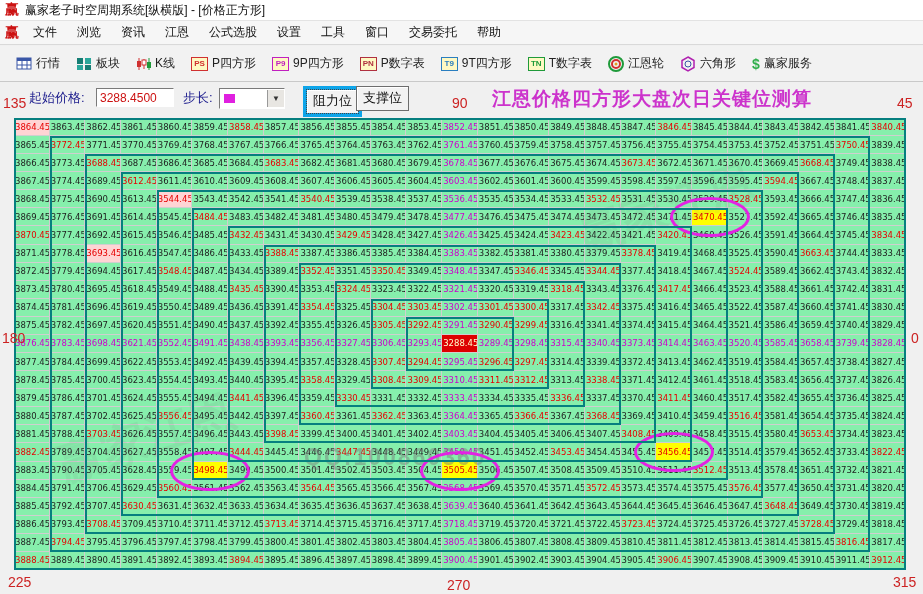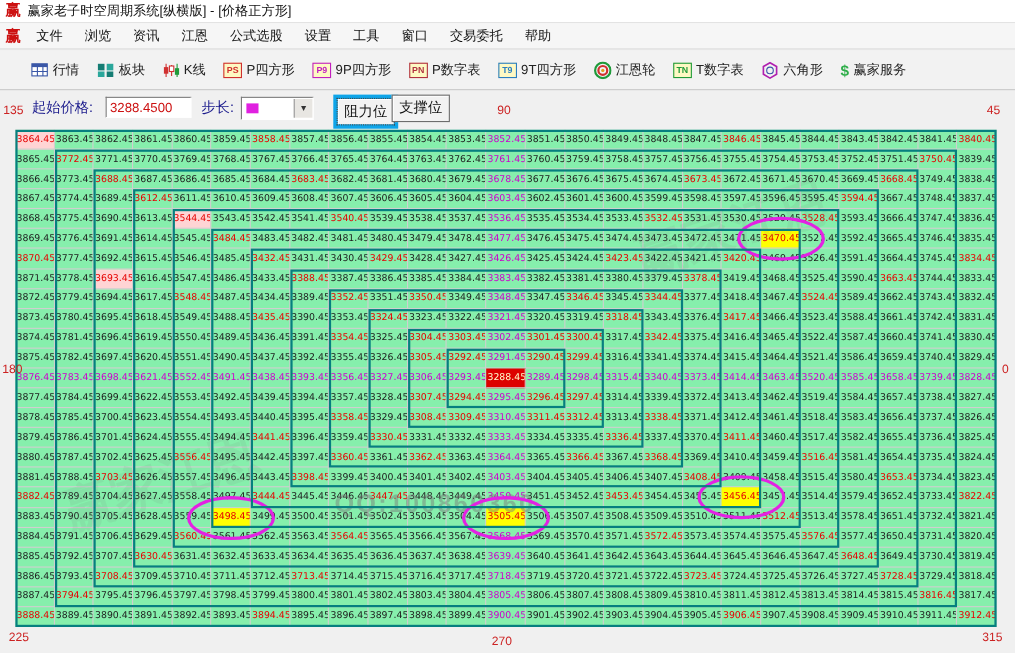--- a/index.html
+++ b/index.html
@@ -9,33 +9,33 @@
   .titlebar{position:absolute;left:0;top:0;width:100%;height:21px;background:#ffffff;
             display:flex;align-items:center;gap:6px;padding-left:5px;box-sizing:border-box;
             border-bottom:1px solid #e3e3e3;font-size:12px;color:#111;}
   .logo{color:#cc1111;font-weight:bold;font-size:14px;font-family:"DejaVu Sans",sans-serif;}
   .menubar{position:absolute;left:0;top:21px;width:100%;height:24px;background:#f6f6f6;
            display:flex;align-items:center;font-size:12px;color:#111;
            border-bottom:1px solid #d9d9d9;padding-left:5px;box-sizing:border-box;}
   .menubar .menu-item{padding:3px 10px;cursor:default;}
   .toolbar{position:absolute;left:0;top:46px;width:100%;height:36px;background:#f2f2f2;
            display:flex;align-items:center;font-size:12px;color:#222;
-           border-bottom:1px solid #c9c9c9;padding-left:20px;box-sizing:border-box;}
+           border-bottom:1px solid #c9c9c9;padding-left:8px;box-sizing:border-box;}
   .tool{display:flex;align-items:center;gap:4px;padding:3px 8px;cursor:default;}
   .badge{width:17px;height:14px;border:1px solid;font-size:8px;font-weight:bold;
          display:flex;align-items:center;justify-content:center;background:#fef9c3;box-sizing:border-box;}
   .b-red{border-color:#d03030;color:#d03030;}
   .b-mag{border-color:#c020c0;color:#c020c0;}
   .b-dred{border-color:#b03040;color:#b03040;}
   .b-green{border-color:#1f9a3a;color:#1f9a3a;}
   .b-blue{border-color:#2a7ec0;color:#2a7ec0;}
   .dollar{color:#2fae4a;font-weight:bold;font-size:14px;}
   
   .controls{position:absolute;left:0;top:82px;width:100%;height:34px;font-size:12px;}
-  .angle{position:absolute;color:#cc2222;font-size:11px;}
+  .angle{position:absolute;color:#cc2222;font-size:14px;}
   .ctl-label{position:absolute;color:#1a1a8c;font-size:13px;}
   .price-input{position:absolute;left:96px;top:6px;width:70px;height:17px;background:#fff;
                border:1px solid;border-color:#7a7a7a #ffffff #ffffff #7a7a7a;
                color:#cc1111;font-size:12px;padding:0 3px;font-family:"Liberation Sans",sans-serif;}
   .step-combo{position:absolute;left:219px;top:6px;width:64px;height:19px;background:#fff;
               border:1px solid;border-color:#7a7a7a #ffffff #ffffff #7a7a7a;display:flex;align-items:center;}
   .swatch{width:11px;height:9px;background:#e020e0;margin-left:4px;}
   .combo-btn{margin-left:auto;width:16px;height:17px;background:#e8e6e2;border-left:1px solid #999;
              display:flex;align-items:center;justify-content:center;font-size:8px;color:#333;}
   .btn3d{position:absolute;top:4px;height:23px;background:#f2f2f2;border:1px solid #6d6d6d;
@@ -129,30 +129,30 @@
   </span>
   <span class="tool">
     <span class="badge b-dred">PN</span>
     <span>P数字表</span>
   </span>
   <span class="tool">
     <span class="badge b-blue">T9</span>
     <span>9T四方形</span>
   </span>
   <span class="tool">
+    <span class="badge b-green">TN</span>
+    <span>T数字表</span>
+  </span>
+  <span class="tool">
     <svg width="16" height="16">
         <circle cx="8" cy="8" r="7" fill="none" stroke="#1f9a3a" stroke-width="2"></circle>
         <circle cx="8" cy="8" r="4" fill="none" stroke="#d03030" stroke-width="2"></circle>
         <circle cx="8" cy="8" r="1.5" fill="#e0a020"></circle>
       </svg>
     <span>江恩轮</span>
-  </span>
-  <span class="tool">
-    <span class="badge b-green">TN</span>
-    <span>T数字表</span>
   </span>
   <span class="tool">
     <svg width="16" height="16">
         <polygon points="8,1 14,4.5 14,11.5 8,15 2,11.5 2,4.5" fill="none" stroke="#b020b0" stroke-width="1.5"></polygon>
         <circle cx="8" cy="8" r="3" fill="none" stroke="#3a57a7"></circle>
       </svg>
     <span>六角形</span>
   </span>
   <span class="tool">
     <span class="dollar">$</span>
@@ -165,20 +165,21 @@
   <span class="ctl-label" style="left:29px;top:7px">起始价格:</span>
   <input class="price-input" value="3288.4500" style="">
   <span class="ctl-label" style="left:183px;top:7px">步长:</span>
   <span class="step-combo">
     <span class="swatch"></span>
     <span class="combo-btn">▼</span>
   </span>
   <span class="btn3d btn-focus" style="left:303px">阻力位</span>
   <span class="btn3d" style="left:356px">支撑位</span>
   <span class="angle" style="left:452px;top:13px">90</span>
+  <span class="heading">江恩价格四方形大盘次日关键位测算</span>
   <span class="angle" style="left:897px;top:13px">45</span>
 </div>
 
 <div class="gridwrap">
   <div class="grid">
       <div class="cell red pink">3864.45</div>
       <div class="cell">3863.45</div>
       <div class="cell">3862.45</div>
       <div class="cell">3861.45</div>
       <div class="cell">3860.45</div>

